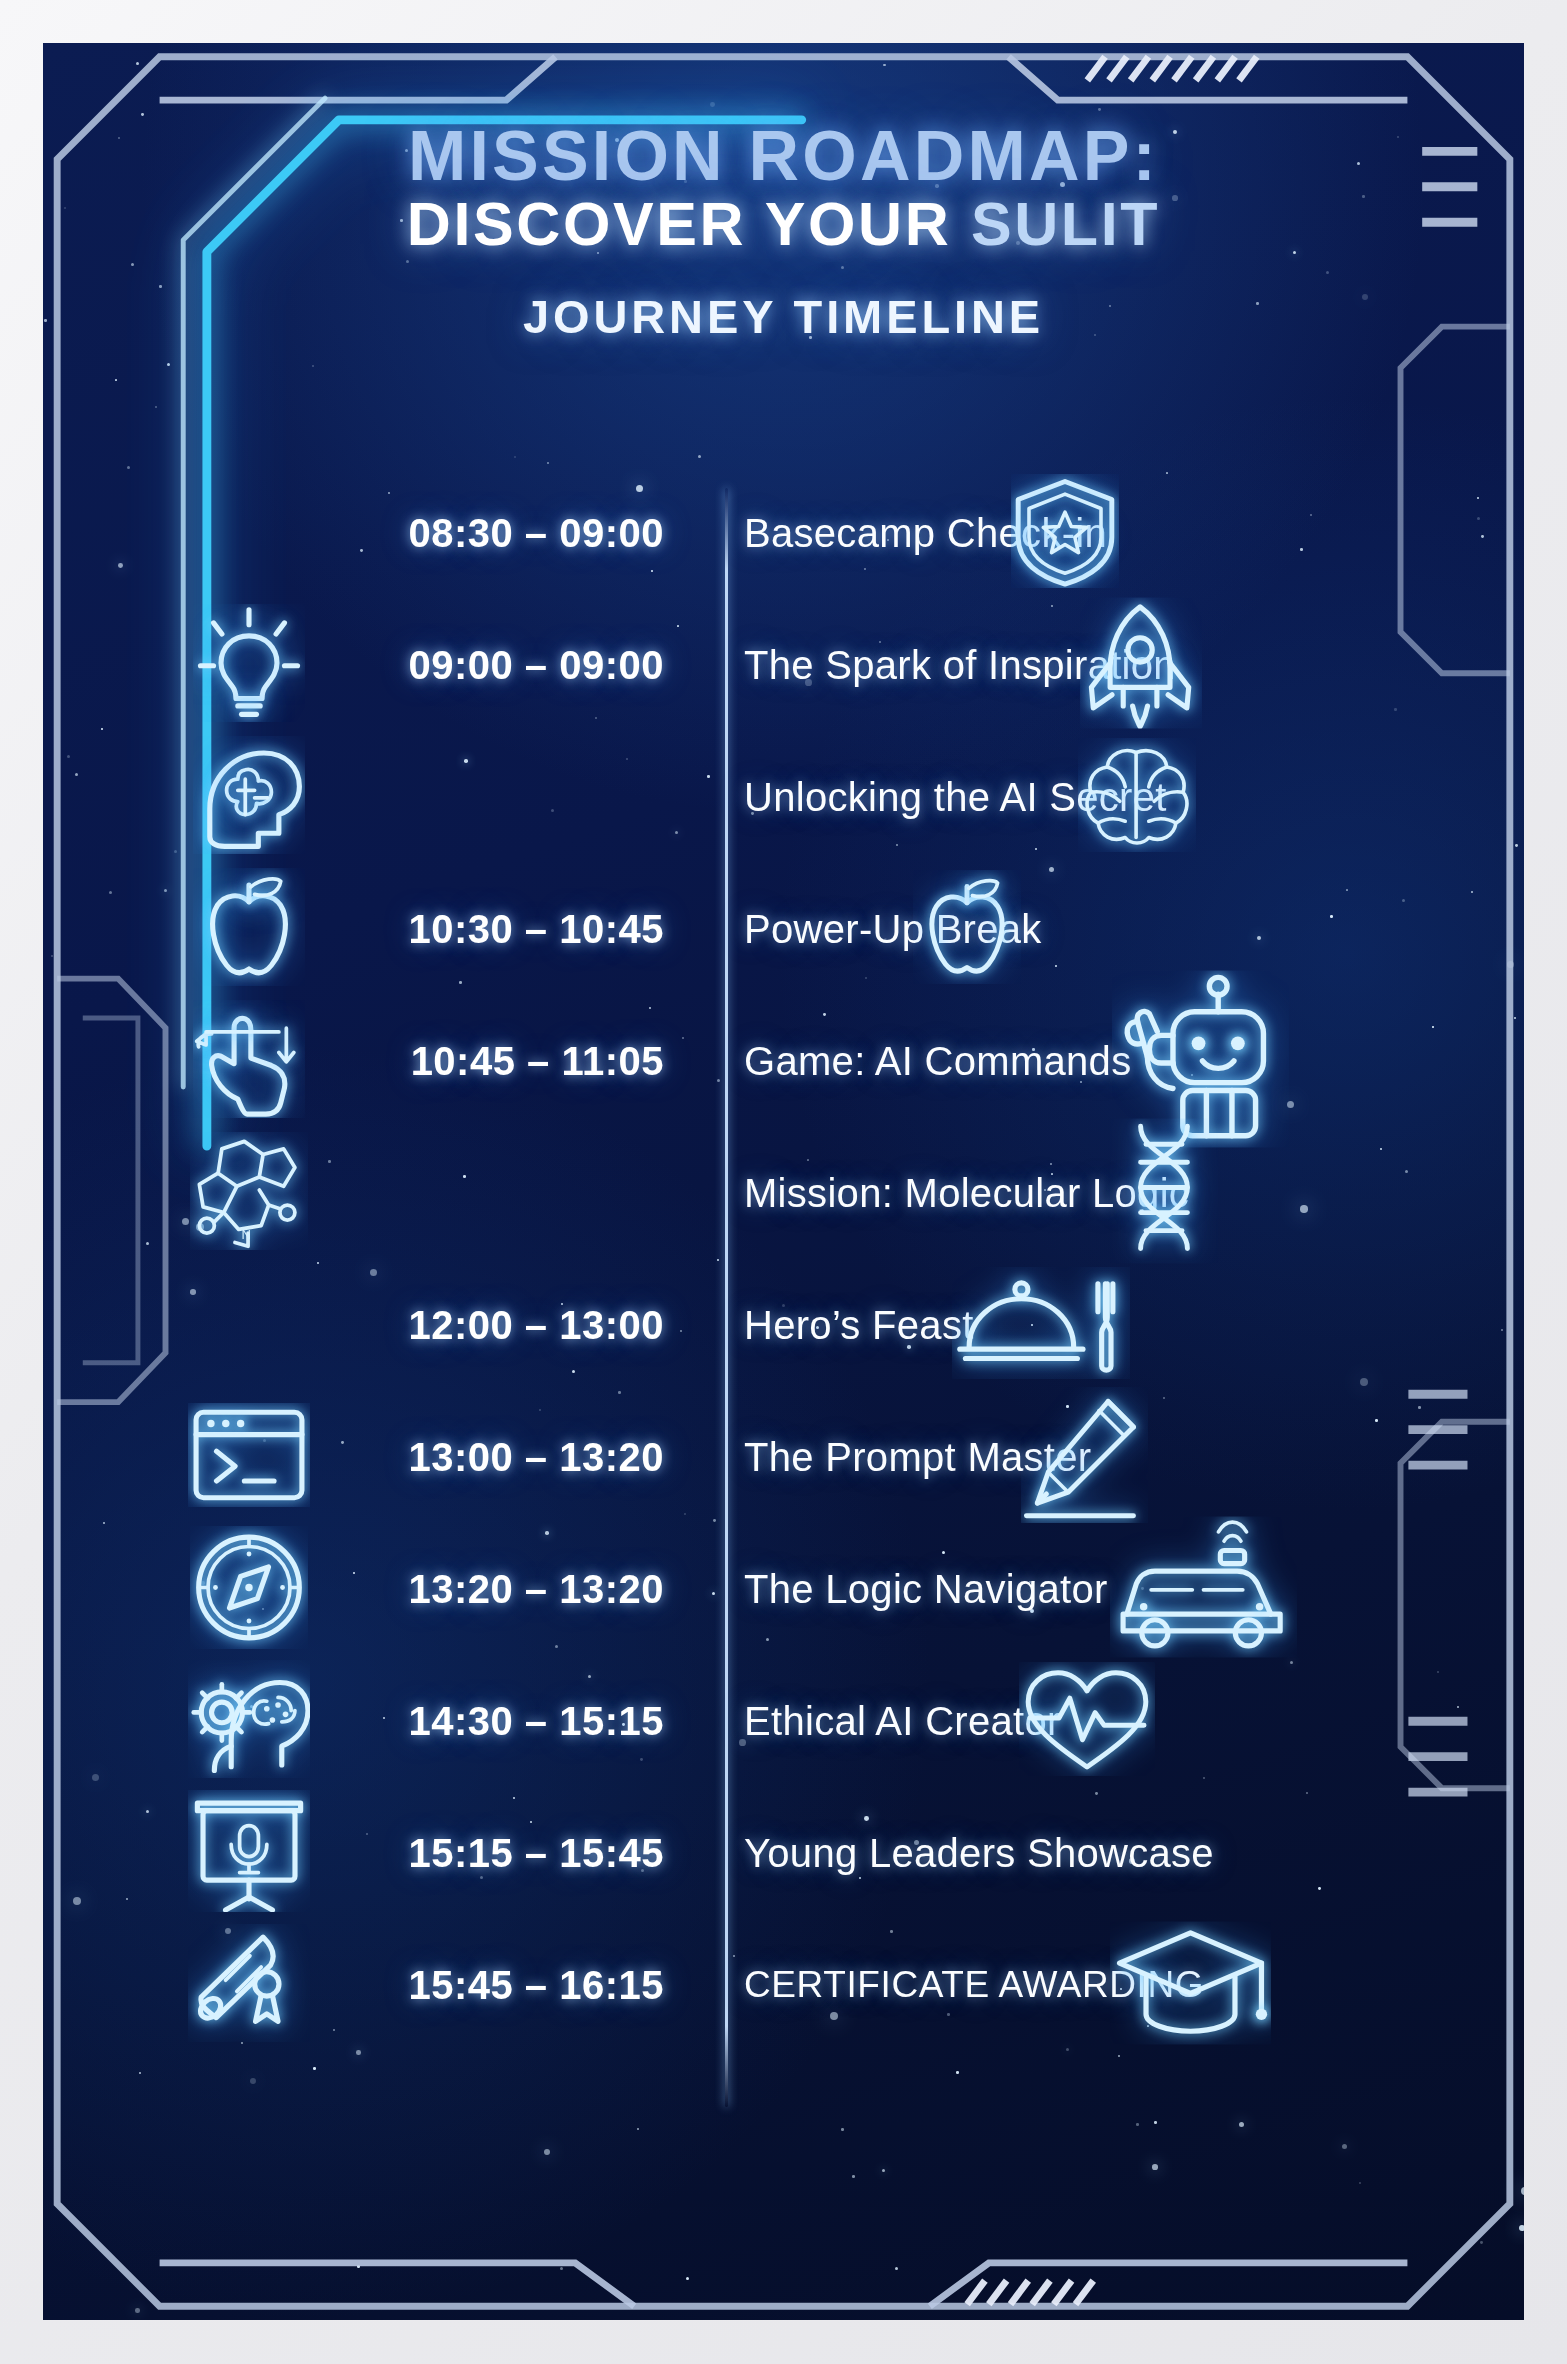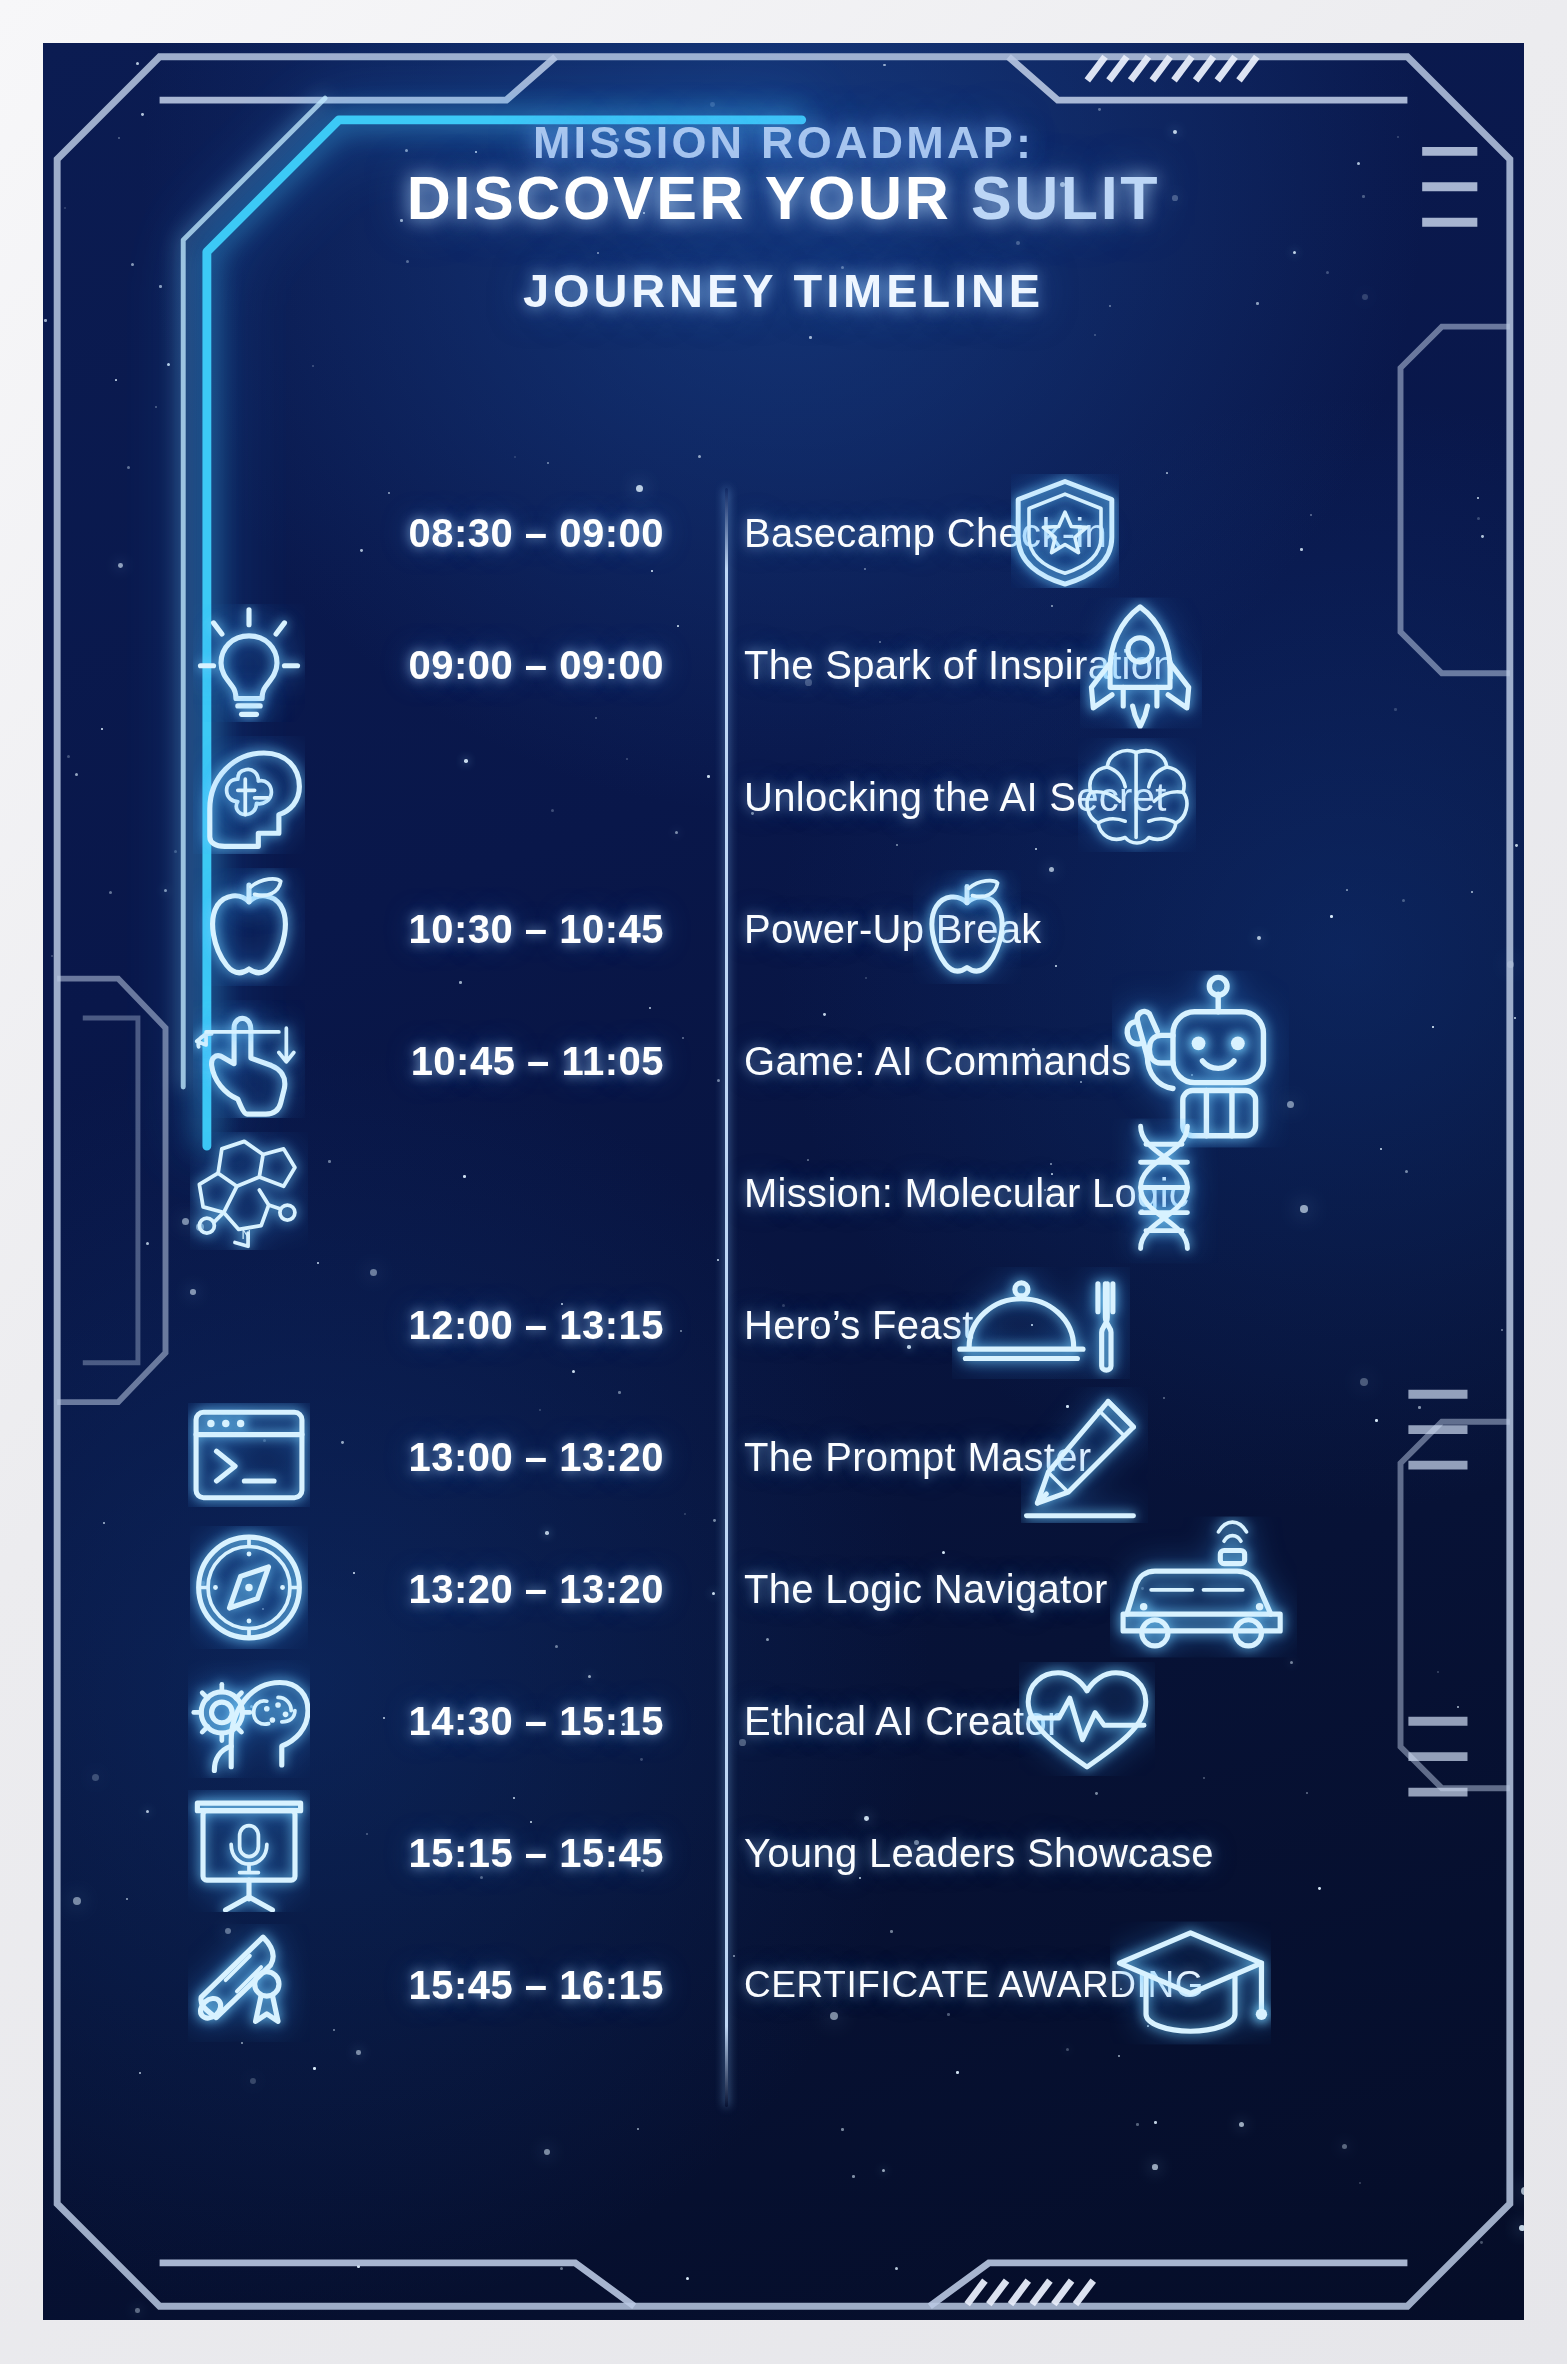--- a/index.html
+++ b/index.html
@@ -20,21 +20,21 @@
     box-shadow:0 0 0 1px rgba(255,255,255,.06);}
 
   
   .stars{position:absolute;inset:0;pointer-events:none;}
   .st{position:absolute;border-radius:50%;background:#dff1ff;}
   .hudline{stroke:#b9c8e2;fill:none;}
   #frameSVG{position:absolute;left:0;top:0;}
 
   
   #header{position:absolute;left:0;right:0;top:77px;text-align:center;}
-  .t1{font-size:45px;font-weight:700;letter-spacing:3.2px;
+  .t1{font-size:70px;font-weight:700;letter-spacing:3.2px;
       color:#a9c7ef;line-height:1.03;
       text-shadow:0 0 21.7px rgba(120,180,255,.75),0 0 49px rgba(60,130,230,.45);}
   .t2{font-size:61px;font-weight:700;letter-spacing:2.6px;color:#ffffff;line-height:1.05;
       text-shadow:0 0 17.7px rgba(190,225,255,.8),0 0 43px rgba(90,160,255,.5);}
   .t2 .hl{color:#bcd6f6;}
   .t3{font-size:61px;font-weight:700;letter-spacing:3px;color:#ffffff;line-height:1.05;
       text-shadow:0 0 17.7px rgba(190,225,255,.8),0 0 43px rgba(90,160,255,.5);}
   .t4{margin-top:33px;font-size:47px;font-weight:700;letter-spacing:3.9px;color:#eef6ff;
       text-shadow:0 0 15.8px rgba(160,210,255,.8),0 0 39px rgba(70,140,240,.5);}
 
@@ -483,21 +483,21 @@
     <g class="ni">
       <path d="M34 8 C34 38 86 46 86 76 C86 106 34 114 34 144"></path>
       <path d="M86 8 C86 38 34 46 34 76 C34 106 86 114 86 144"></path>
       <path d="M40 28 H80 M34 48 H86 M34 76 H86 M34 104 H86 M40 124 H80"></path>
     </g>
               </svg></span>
           </div>
         </div>
         <div class="row">
           <div class="icoL"></div>
-          <div class="time">12:00 – 13:15</div>
+          <div class="time">12:00 – 13:00</div>
           <div class="act">Hero’s Feast</div>
           <div class="icoR" style="left: 909px;">
             <span><svg width="178" height="112" viewBox="0 0 190 120">
     <g class="ni">
       <path d="M18 86 C18 56 44 34 74 34 C104 34 130 56 130 86"></path>
       <path d="M8 88 H140"></path>
       <path d="M14 98 H134"></path>
       <circle cx="74" cy="24" r="7"></circle>
       <path d="M164 18 V54 C164 62 170 64 170 70 V106 C170 112 160 112 160 106 V70 C160 64 166 62 166 54 V18"></path>
       <path d="M156 18 V48 M172 18 V48"></path>

